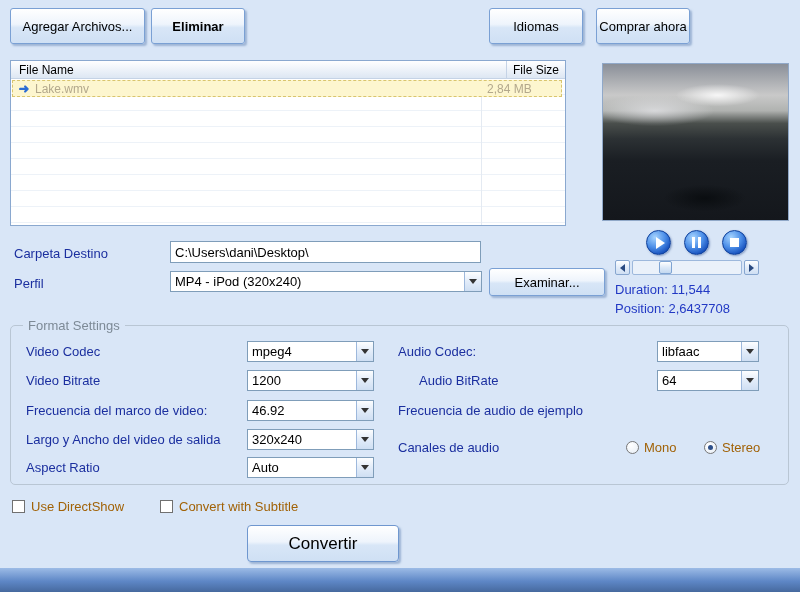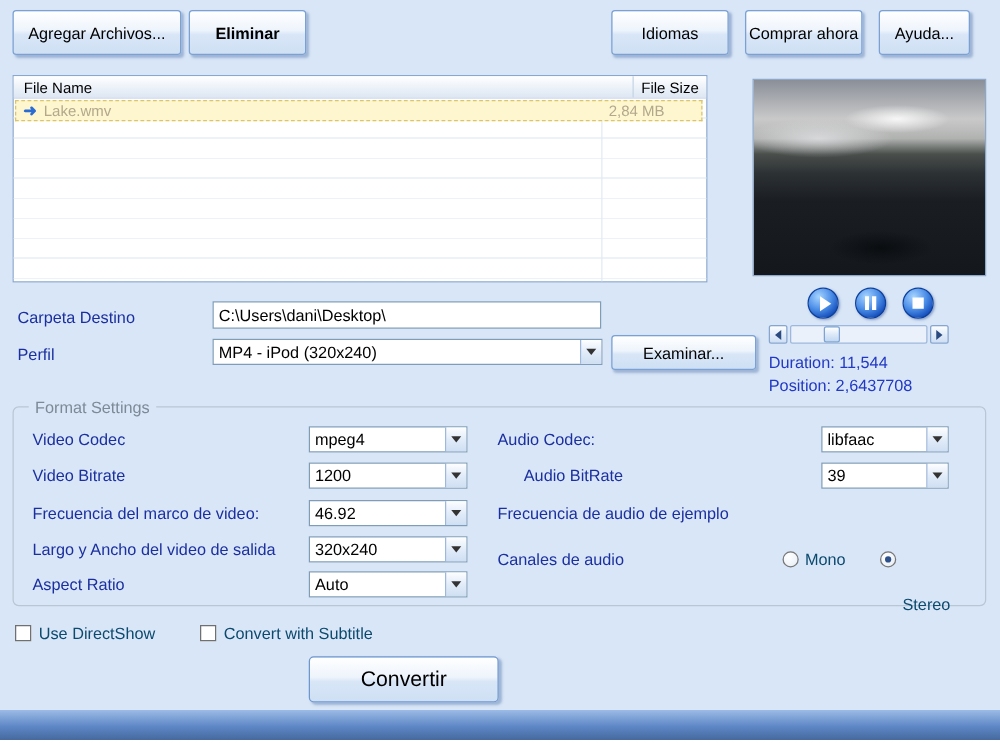--- a/index.html
+++ b/index.html
@@ -11,21 +11,21 @@
   .btn {
     position:absolute; display:flex; align-items:center; justify-content:center;
     font-size:13px; color:#000; cursor:default;
     background:linear-gradient(180deg,#ffffff 0%,#eef4fc 45%,#d8e6f7 55%,#cfe0f4 100%);
     border:1px solid #7aa0d4; border-radius:3px;
     box-shadow:2px 2px 2px rgba(110,140,185,.55);
   }
   .btn-big { font-size:17px; border:1px solid #6f97cf; border-radius:4px; }
 
   .lbl { position:absolute; font-size:13px; color:#1b2f9f; white-space:nowrap; }
-  .black-lbl { position:absolute; font-size:13px; color:#0c4a6e; white-space:nowrap; }
+  .black-lbl { position:absolute; font-size:13px; color:#a16207; white-space:nowrap; }
 
   
   .filelist {
     position:absolute; left:10px; top:60px; width:556px; height:166px;
     background:#fff; border:1px solid #8aa8cf;
   }
   .fl-header {
     position:absolute; left:0; top:0; right:0; height:18px;
     background:linear-gradient(180deg,#ffffff,#eaf0f8 60%,#dde7f3);
     border-bottom:1px solid #c5d3e6; display:flex; font-size:12px; color:#000;
@@ -124,21 +124,20 @@
 </style>
 </head>
 <body>
 
 <div id="app">
 
   <button class="btn" style="left:10px; top:8px; width:135px; height:36px;">Agregar Archivos...</button>
   <button class="btn" style="left:151px; top:8px; width:94px; height:36px;font-weight:bold;">Eliminar</button>
   <button class="btn" style="left:489px; top:8px; width:94px; height:36px;">Idiomas</button>
   <button class="btn" style="left:596px; top:8px; width:94px; height:36px;">Comprar ahora</button>
-  <button class="btn" style="left:703px; top:8px; width:73px; height:36px;">Ayuda...</button>
 
   <div class="filelist">
     <div class="fl-header">
       <div class="fl-h-name">File Name</div>
       <div class="fl-h-size">File Size</div>
     </div>
     <div class="fl-body">
       <div class="fl-colsep"></div>
       <div class="fl-row">
         <span class="arrow">➜</span>
@@ -232,33 +231,33 @@
   <div class="lbl" style="left:398px; top:344px;">Audio Codec:</div>
   <div class="combo" style="left:657px; top:341px; width:102px;">
     <span class="combo-text">libfaac</span>
     <span class="combo-btn">
         <i></i>
       </span>
   </div>
 
   <div class="lbl" style="left:398px; top:373px;margin-left:21px;">Audio BitRate</div>
   <div class="combo" style="left:657px; top:370px; width:102px;">
-    <span class="combo-text">39</span>
+    <span class="combo-text">64</span>
     <span class="combo-btn">
         <i></i>
       </span>
   </div>
 
   <div class="lbl" style="left:398px; top:403px;">Frecuencia de audio de ejemplo</div>
 
   <div class="lbl" style="left:398px; top:440px;">Canales de audio</div>
   <span class="radio" style="left:626px; top:441px;"></span>
   <div class="black-lbl" style="left:644px; top:440px;">Mono</div>
   <span class="radio checked" style="left:704px; top:441px;"></span>
-  <div class="black-lbl" style="left:722px; top:440px;margin-top:36px;">Stereo</div>
+  <div class="black-lbl" style="left:722px; top:440px;">Stereo</div>
 
   <span class="cb" style="left:12px; top:500px;"></span>
   <div class="black-lbl" style="left:31px; top:499px;">Use DirectShow</div>
   <span class="cb" style="left:160px; top:500px;"></span>
   <div class="black-lbl" style="left:179px; top:499px;">Convert with Subtitle</div>
 
   <button class="btn btn-big" style="left:247px; top:525px; width:152px; height:37px;">Convertir</button>
 
   <div class="bottombar"></div>
   <div class="bottomwhite"></div>

